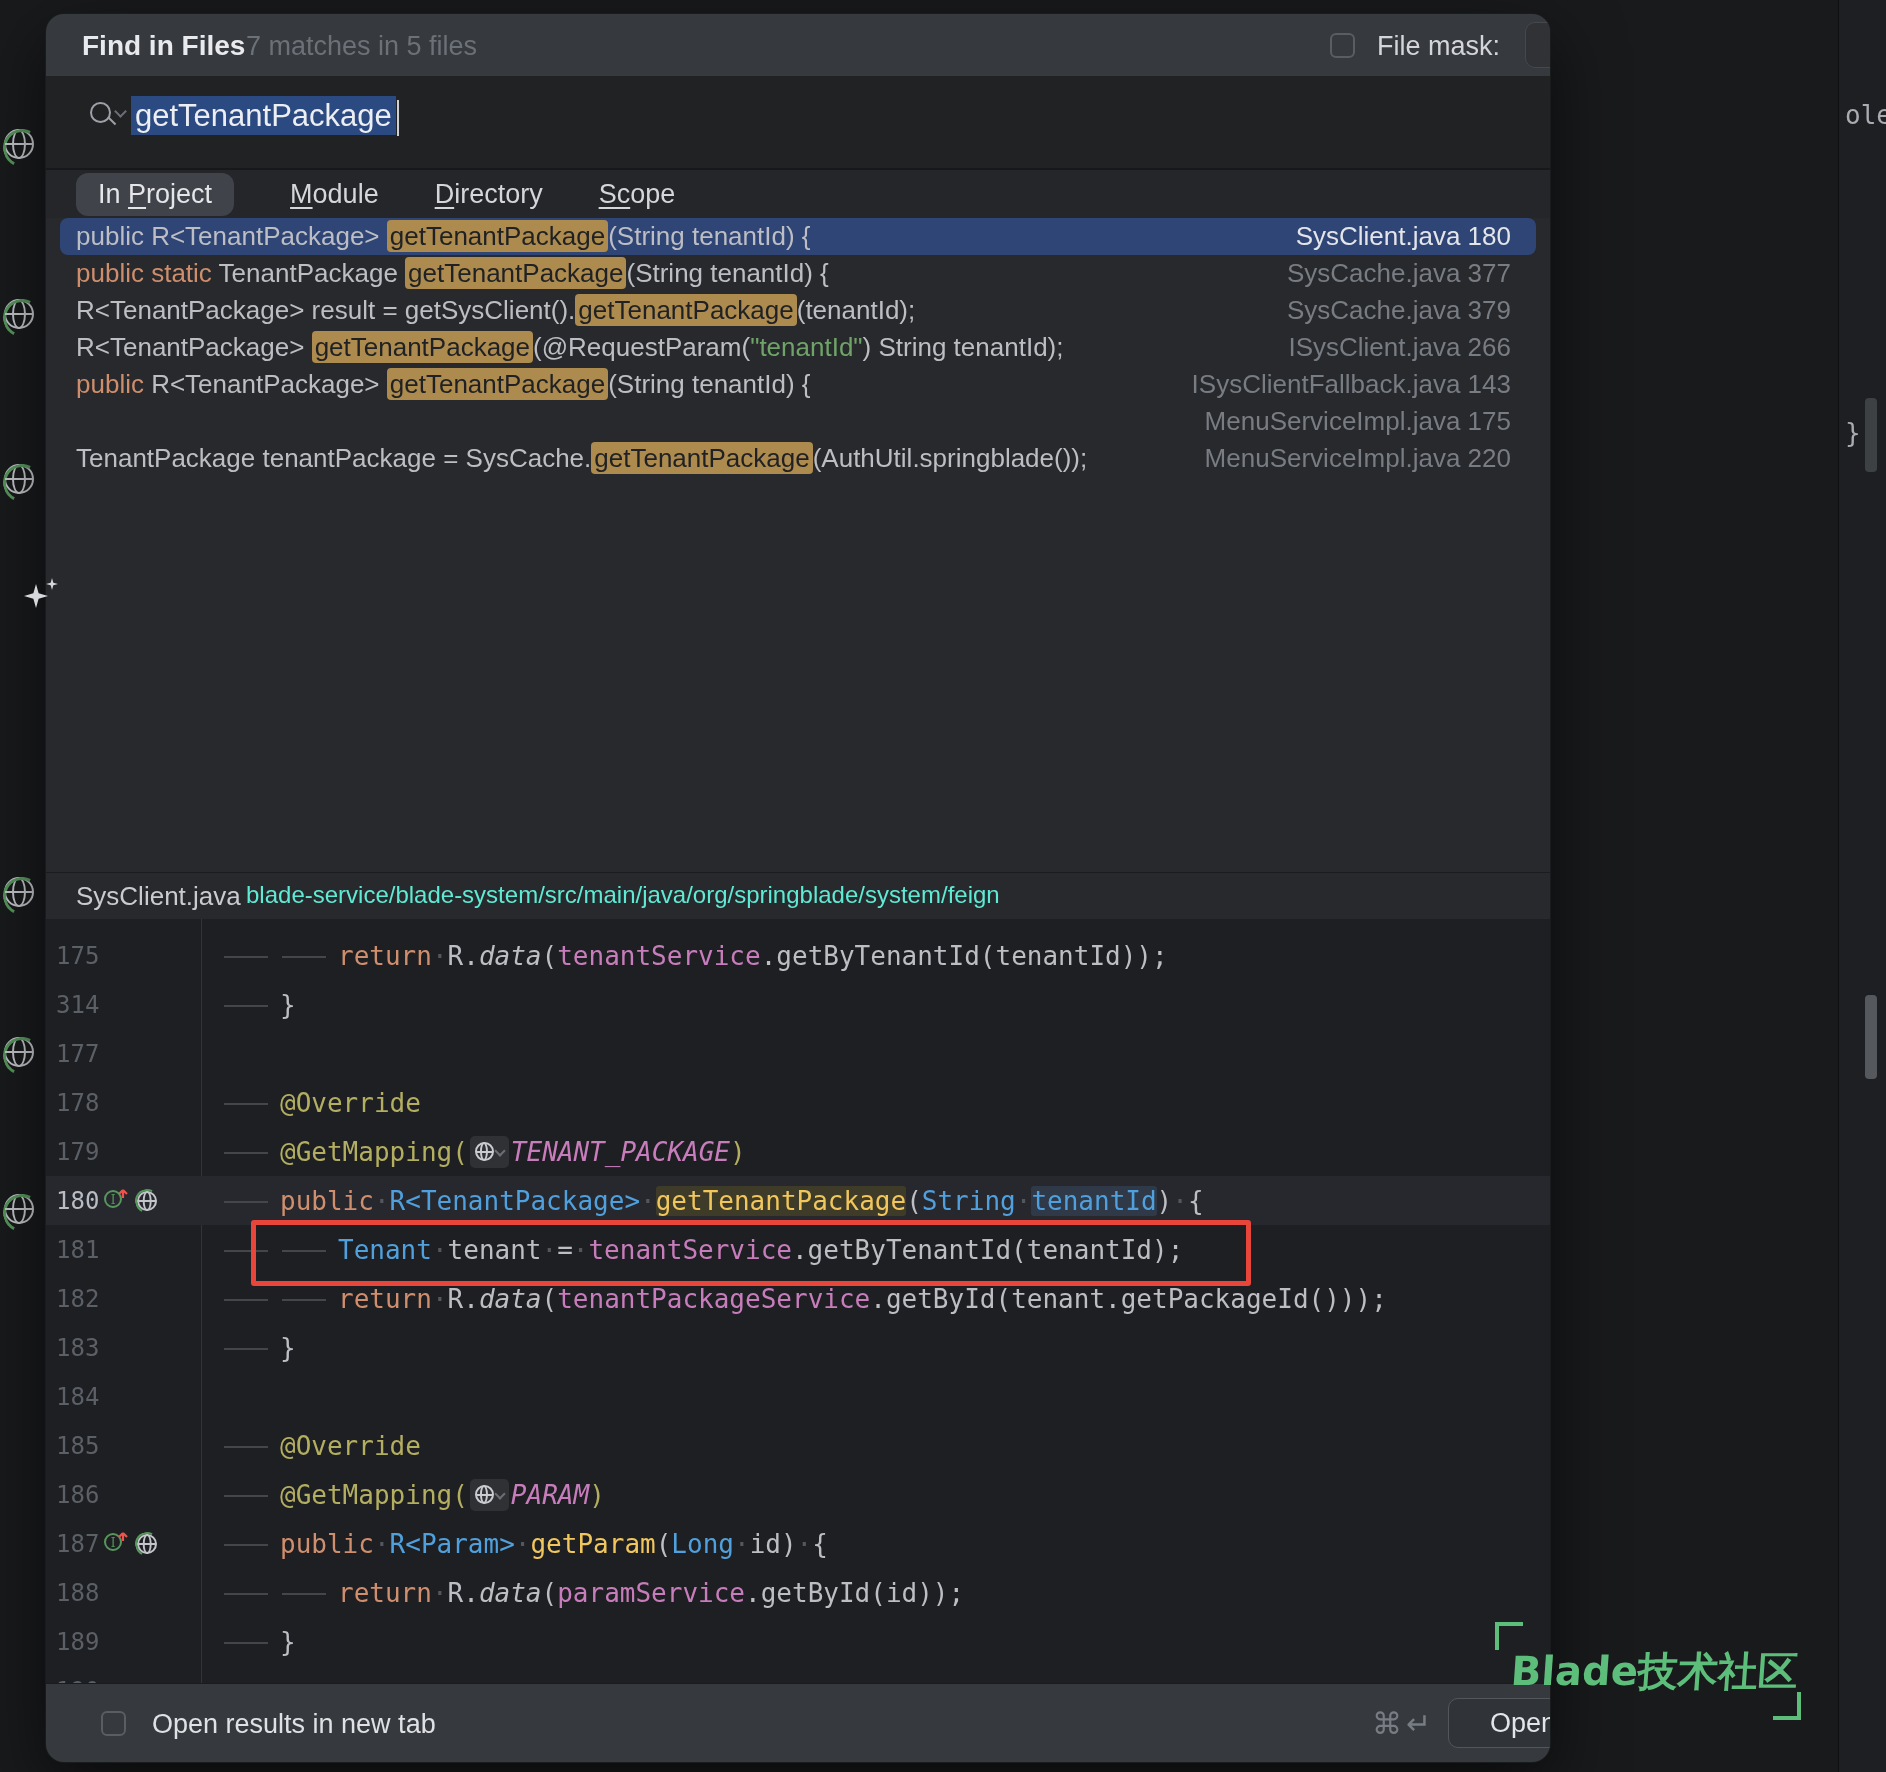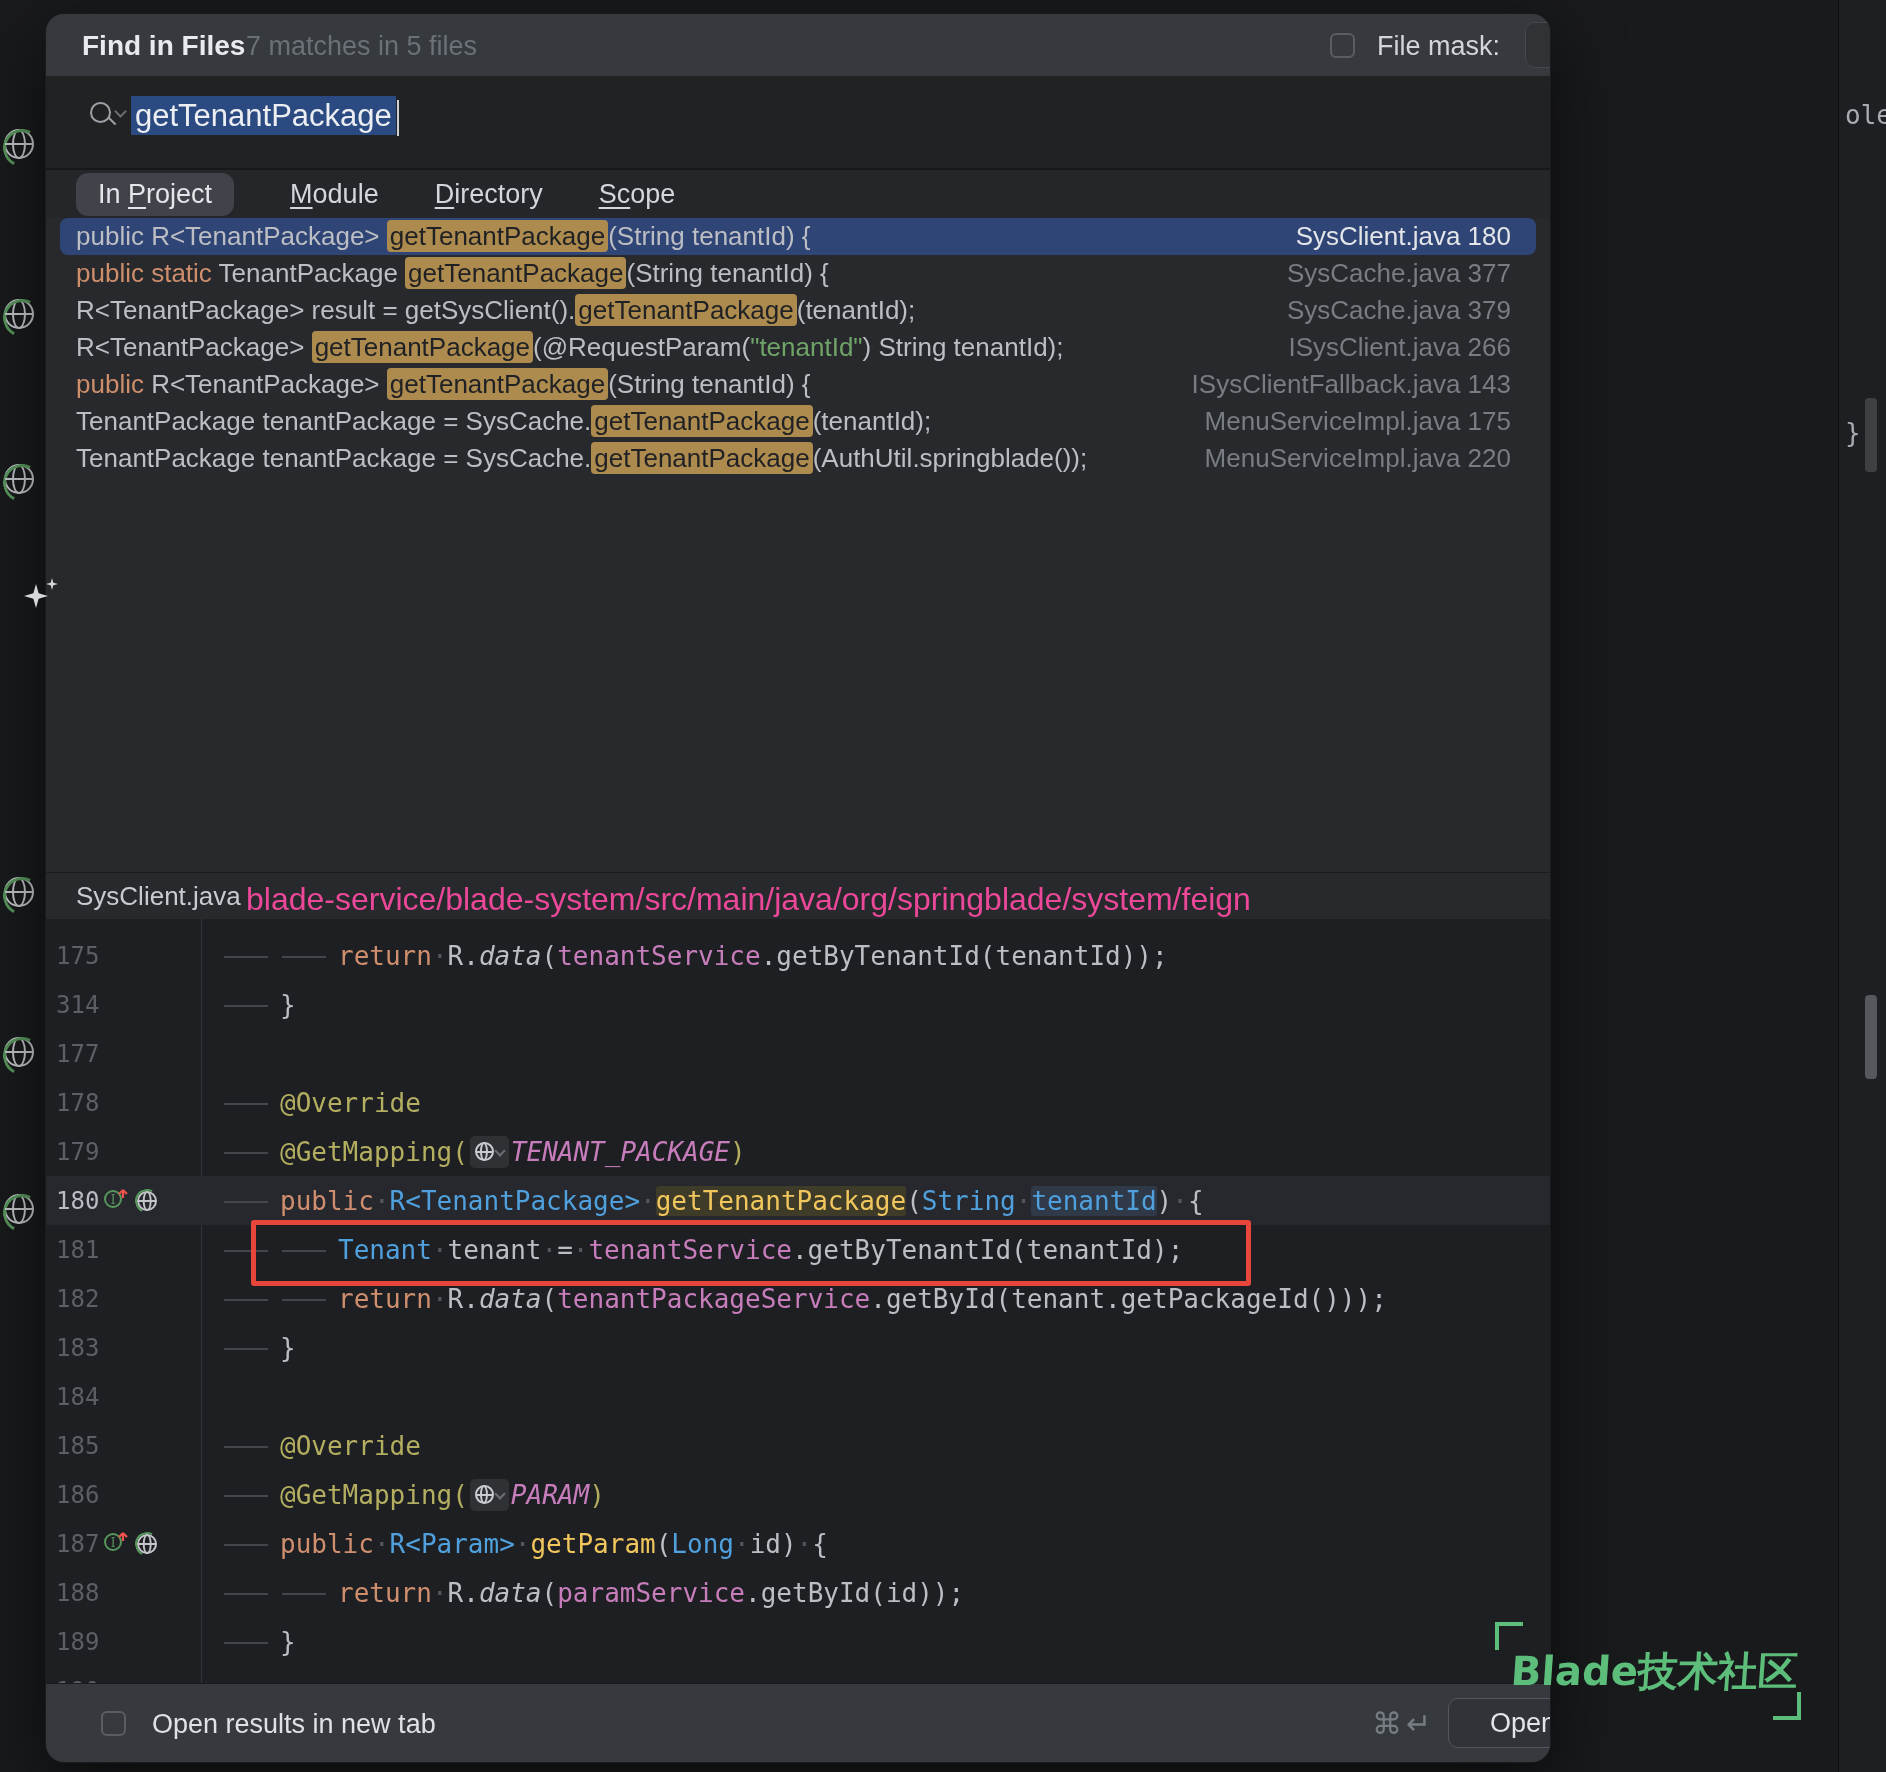--- a/index.html
+++ b/index.html
@@ -56,21 +56,21 @@
   #results-list{position:absolute;left:0;top:204px;right:0;}
   .rrow{position:relative;height:37px;display:flex;align-items:center;padding-left:30px;font-size:26px;color:#c7c9cf;white-space:pre;}
   .rrow.sel{background:#2f4576;border-radius:8px;margin:0 14px;padding-left:16px;color:#e8eaee;}
   .rrow .tk-kw{color:#ce8e6c;} .rrow .tk-str{color:#6fa368;}
   .rrow .mtk{background:#ad8a4d;color:#1f2124;border-radius:4px;padding:1px 3px;}
   .rrow .rfile{position:absolute;right:39px;color:#787c83;}
   .rrow.sel .rfile{right:25px;color:#e3e5e9;}
   
   #path-bar{position:absolute;left:0;top:858px;right:0;height:46px;background:#27292c;border-top:1px solid #1b1c1e;border-bottom:1px solid #191a1b;}
   #path-file{position:absolute;left:30px;top:8px;font-size:26px;color:#c9cbd0;}
-  #path-dir{position:absolute;left:200px;top:8px;font-size:32px;color:#ec4899;text-align:center;}
+  #path-dir{position:absolute;left:200px;top:8px;font-size:24px;color:#5eead4;text-align:center;}
   
   #code-area{position:absolute;left:0;top:905px;right:0;height:765px;background:#1e1f22;overflow:hidden;padding-top:12px;box-sizing:border-box;}
   #gutter-sep{position:absolute;left:155px;top:0;bottom:0;border-left:1px solid #313438;}
   .crow{position:relative;height:49px;display:flex;align-items:center;}
   .crow.cur{background:#26282e;}
   .cgut{width:155px;flex:none;display:flex;align-items:center;padding-left:10px;gap:4px;box-sizing:border-box;
         font-family:"DejaVu Sans Mono",monospace;font-size:24px;color:#5b5f66;}
   .crow.cur .cgut{color:#b9bcc3;}
   .cgut .num{min-width:44px;}
   .cbody{display:flex;align-items:center;padding-left:21px;font-family:"DejaVu Sans Mono",monospace;font-size:26px;white-space:pre;}
@@ -190,21 +190,21 @@
         <div class="tab"><u>D</u>irectory</div>
         <div class="tab"><u>Sc</u>ope</div>
       </div>
 
     <div id="results-list">
         <div class="rrow sel"><span class="rcode"><span class="tk-pl">public R&lt;TenantPackage&gt; </span><span class="mtk">getTenantPackage</span><span class="tk-pl">(String tenantId) {</span></span><span class="rfile">SysClient.java 180</span></div>
         <div class="rrow"><span class="rcode"><span class="tk-kw">public static</span><span class="tk-pl"> TenantPackage </span><span class="mtk">getTenantPackage</span><span class="tk-pl">(String tenantId) {</span></span><span class="rfile">SysCache.java 377</span></div>
         <div class="rrow"><span class="rcode"><span class="tk-pl">R&lt;TenantPackage&gt; result = getSysClient().</span><span class="mtk">getTenantPackage</span><span class="tk-pl">(tenantId);</span></span><span class="rfile">SysCache.java 379</span></div>
         <div class="rrow"><span class="rcode"><span class="tk-pl">R&lt;TenantPackage&gt; </span><span class="mtk">getTenantPackage</span><span class="tk-pl">(@RequestParam(</span><span class="tk-str">"tenantId"</span><span class="tk-pl">) String tenantId);</span></span><span class="rfile">ISysClient.java 266</span></div>
         <div class="rrow"><span class="rcode"><span class="tk-kw">public</span><span class="tk-pl"> R&lt;TenantPackage&gt; </span><span class="mtk">getTenantPackage</span><span class="tk-pl">(String tenantId) {</span></span><span class="rfile">ISysClientFallback.java 143</span></div>
-        <div class="rrow"><span class="rcode"><span class="tk-pl">TenantPackage tenantPackage = SysCache.</span><span class="mtk">getTenantPackage</span><span class="tk-pl">(tenantId);</span></span><span class="rfile">MenuServiceImpl.java 175</span></div>
+        <div class="rrow"><span class="rfile">MenuServiceImpl.java 175</span></div>
         <div class="rrow"><span class="rcode"><span class="tk-pl">TenantPackage tenantPackage = SysCache.</span><span class="mtk">getTenantPackage</span><span class="tk-pl">(AuthUtil.springblade());</span></span><span class="rfile">MenuServiceImpl.java 220</span></div>
       </div>
 
     <div id="path-bar">
       <div id="path-file">SysClient.java</div>
       <div id="path-dir">blade-service/blade-system/src/main/java/org/springblade/system/feign</div>
     </div>
 
     <div id="code-area">
       <div id="gutter-sep"></div>

